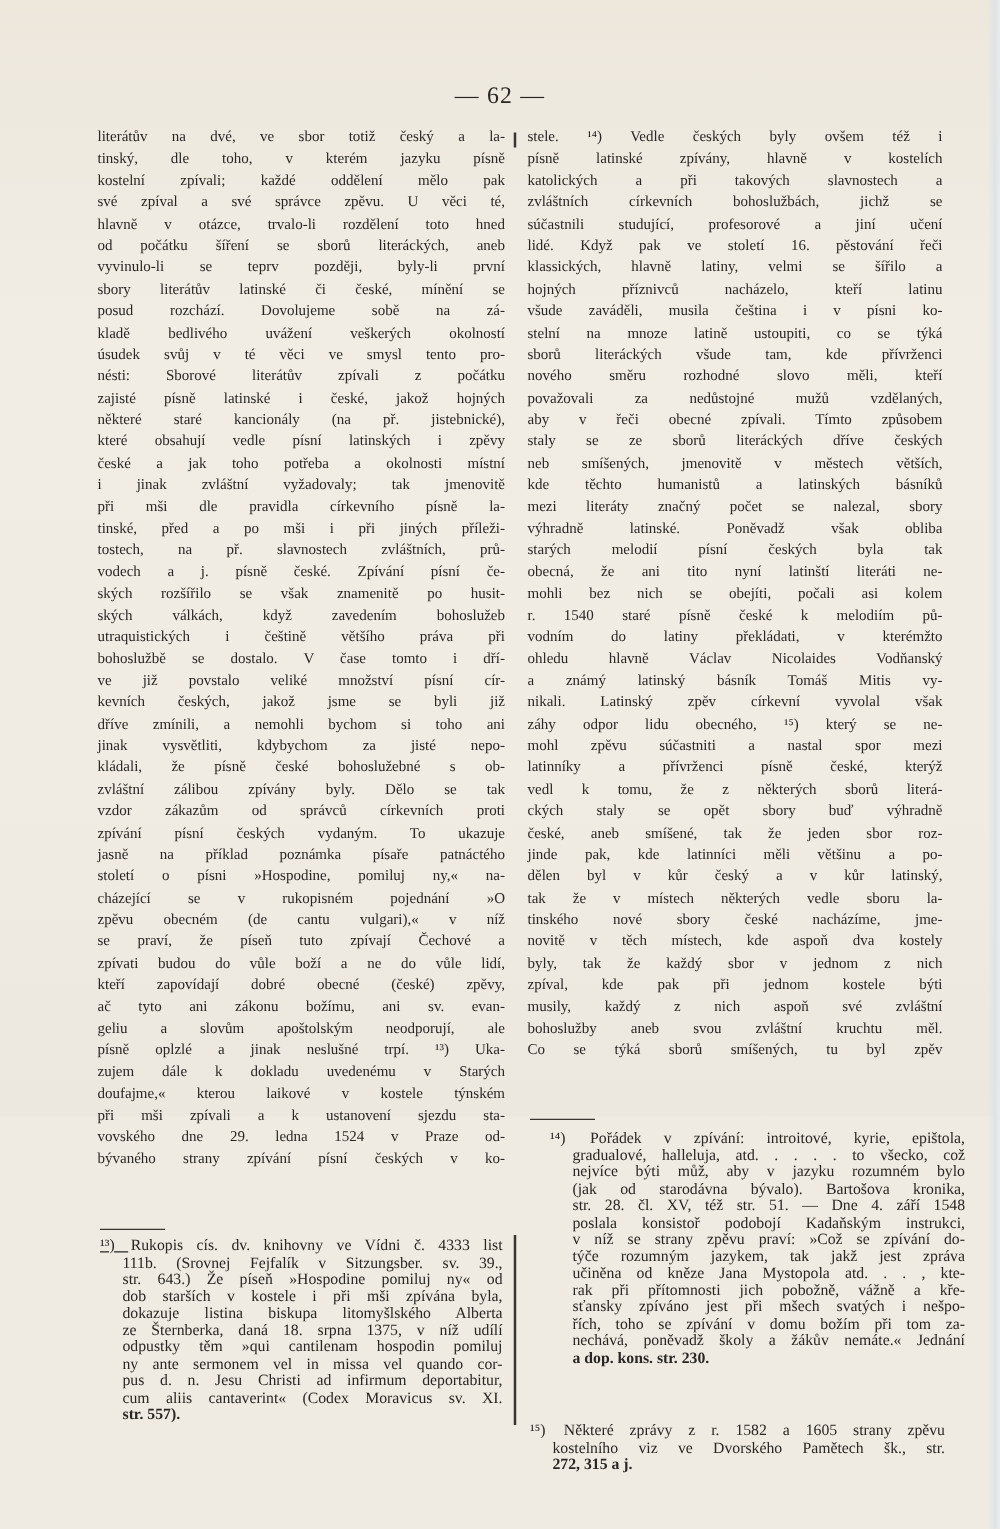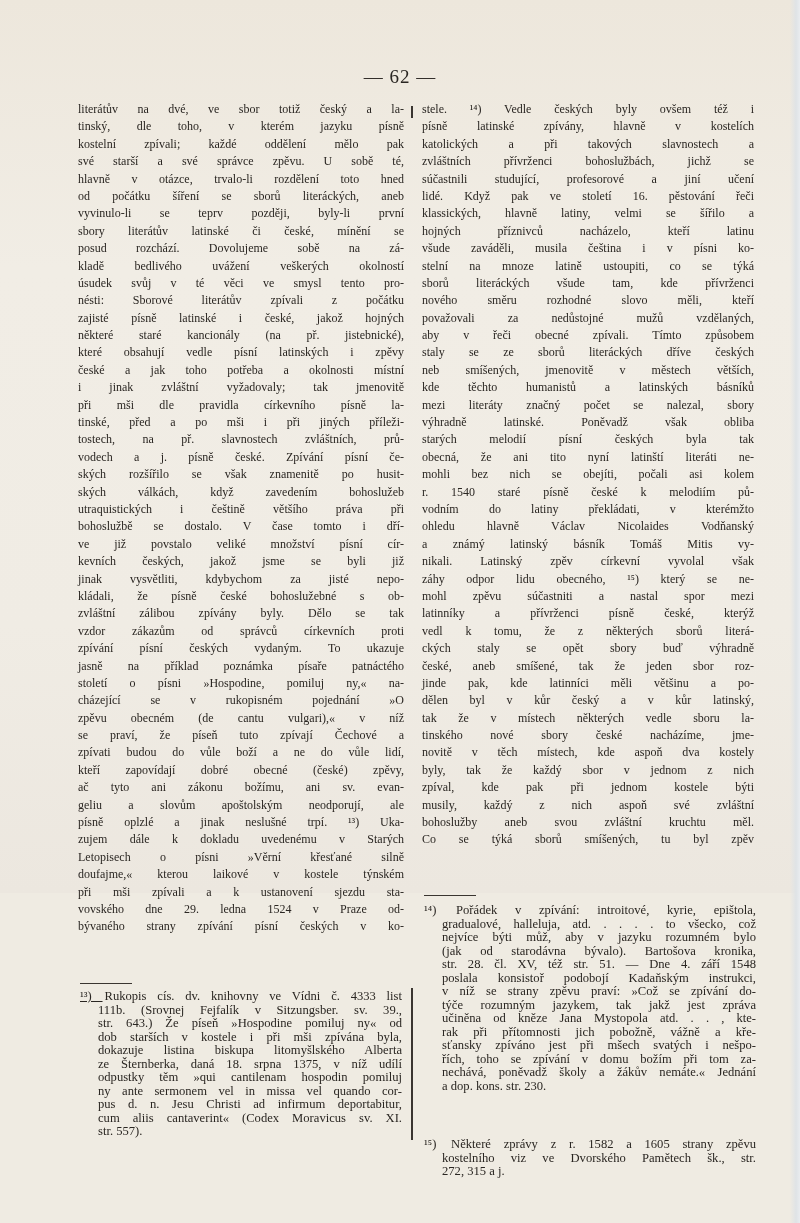--- a/index.html
+++ b/index.html
@@ -23,58 +23,58 @@
     font-family:"Liberation Serif", serif; font-size:19px; letter-spacing:1px;
   }
   .col {
     position:absolute; top:101px;
     font-family:"Liberation Serif", serif;
     font-size:12px; line-height:17.4px;
   }
   .col-left { left:78px; width:326px; }
   .col-right { left:422px; width:332px; }
   .line { display:block; white-space:nowrap; text-align:justify; text-align-last:justify; height:17.4px; }
-  .line.last { text-align-last:left; }
+  .line.last { text-align-last:left;font-weight:bold; }
   .divider {
     position:absolute; left:411px; width:1.5px; background:#3a3530;
   }
   .div1 { top:106px; height:12px; }
   .div2 { top:988px; height:152px; }
   .rule {
     position:absolute; height:1px; background:#3a3530; width:52px;
   }
   .rule-left { left:80px; top:983px; }
   .rule-right { left:424px; top:895px; }
   .fn {
     position:absolute;
     font-family:"Liberation Serif", serif;
     font-size:12.6px; line-height:13.5px;
   }
   .fn .line { height:13.5px; }
   .fn-left { left:80px; top:990px; width:322px; }
-  .fn-right-14 { left:424px; top:904px; width:332px; }
+  .fn-right-14 { left:440px; top:904px; width:332px; }
   .fn-right-15 { left:424px; top:1138px; width:332px; }
   .indent { padding-left:18px; box-sizing:border-box; }
 </style>
 </head>
 <body>
 
 <div class="page">
   <div class="right-edge"></div>
 
   <div class="page-number">— 62 —</div>
 
   <div class="divider div1"></div>
   <div class="divider div2"></div>
 
   <div class="col col-left" id="col-left">
       <span class="line">literátův na dvé, ve sbor totiž český a la-</span>
       <span class="line">tinský, dle toho, v kterém jazyku písně</span>
       <span class="line">kostelní zpívali; každé oddělení mělo pak</span>
-      <span class="line">své starší a své správce zpěvu. U sobě té,</span>
+      <span class="line">své zpíval a své správce zpěvu. U věci té,</span>
       <span class="line">hlavně v otázce, trvalo-li rozdělení toto hned</span>
       <span class="line">od počátku šíření se sborů literáckých, aneb</span>
       <span class="line">vyvinulo-li se teprv později, byly-li první</span>
       <span class="line">sbory literátův latinské či české, mínění se</span>
       <span class="line">posud rozchází. Dovolujeme sobě na zá-</span>
       <span class="line">kladě bedlivého uvážení veškerých okolností</span>
       <span class="line">úsudek svůj v té věci ve smysl tento pro-</span>
       <span class="line">nésti: Sborové literátův zpívali z počátku</span>
       <span class="line">zajisté písně latinské i české, jakož hojných</span>
       <span class="line">některé staré kancionály (na př. jistebnické),</span>
@@ -84,47 +84,47 @@
       <span class="line">při mši dle pravidla církevního písně la-</span>
       <span class="line">tinské, před a po mši i při jiných příleži-</span>
       <span class="line">tostech, na př. slavnostech zvláštních, prů-</span>
       <span class="line">vodech a j. písně české. Zpívání písní če-</span>
       <span class="line">ských rozšířilo se však znamenitě po husit-</span>
       <span class="line">ských válkách, když zavedením bohoslužeb</span>
       <span class="line">utraquistických i češtině většího práva při</span>
       <span class="line">bohoslužbě se dostalo. V čase tomto i dří-</span>
       <span class="line">ve již povstalo veliké množství písní cír-</span>
       <span class="line">kevních českých, jakož jsme se byli již</span>
+      <span class="line">dříve zmínili, a nemohli bychom si toho ani</span>
       <span class="line">jinak vysvětliti, kdybychom za jisté nepo-</span>
       <span class="line">kládali, že písně české bohoslužebné s ob-</span>
       <span class="line">zvláštní zálibou zpívány byly. Dělo se tak</span>
       <span class="line">vzdor zákazům od správců církevních proti</span>
       <span class="line">zpívání písní českých vydaným. To ukazuje</span>
       <span class="line">jasně na příklad poznámka písaře patnáctého</span>
       <span class="line">století o písni »Hospodine, pomiluj ny,« na-</span>
       <span class="line">cházející se v rukopisném pojednání »O</span>
       <span class="line">zpěvu obecném (de cantu vulgari),« v níž</span>
       <span class="line">se praví, že píseň tuto zpívají Čechové a</span>
       <span class="line">zpívati budou do vůle boží a ne do vůle lidí,</span>
       <span class="line">kteří zapovídají dobré obecné (české) zpěvy,</span>
       <span class="line">ač tyto ani zákonu božímu, ani sv. evan-</span>
       <span class="line">geliu a slovům apoštolským neodporují, ale</span>
       <span class="line">písně oplzlé a jinak neslušné trpí. ¹³) Uka-</span>
       <span class="line">zujem dále k dokladu uvedenému v Starých</span>
-      <span class="line">Letopisech o písni »Věrní křesťané silně</span>
       <span class="line">doufajme,« kterou laikové v kostele týnském</span>
       <span class="line">při mši zpívali a k ustanovení sjezdu sta-</span>
       <span class="line">vovského dne 29. ledna 1524 v Praze od-</span>
       <span class="line">bývaného strany zpívání písní českých v ko-</span>
     </div>
   <div class="col col-right" id="col-right">
       <span class="line">stele. ¹⁴) Vedle českých byly ovšem též i</span>
       <span class="line">písně latinské zpívány, hlavně v kostelích</span>
       <span class="line">katolických a při takových slavnostech a</span>
-      <span class="line">zvláštních přívrženci bohoslužbách, jichž se</span>
+      <span class="line">zvláštních církevních bohoslužbách, jichž se</span>
       <span class="line">súčastnili studující, profesorové a jiní učení</span>
       <span class="line">lidé. Když pak ve století 16. pěstování řeči</span>
       <span class="line">klassických, hlavně latiny, velmi se šířilo a</span>
       <span class="line">hojných příznivců nacházelo, kteří latinu</span>
       <span class="line">všude zaváděli, musila čeština i v písni ko-</span>
       <span class="line">stelní na mnoze latině ustoupiti, co se týká</span>
       <span class="line">sborů literáckých všude tam, kde přívrženci</span>
       <span class="line">nového směru rozhodné slovo měli, kteří</span>
       <span class="line">považovali za nedůstojné mužů vzdělaných,</span>
       <span class="line">aby v řeči obecné zpívali. Tímto způsobem</span>

